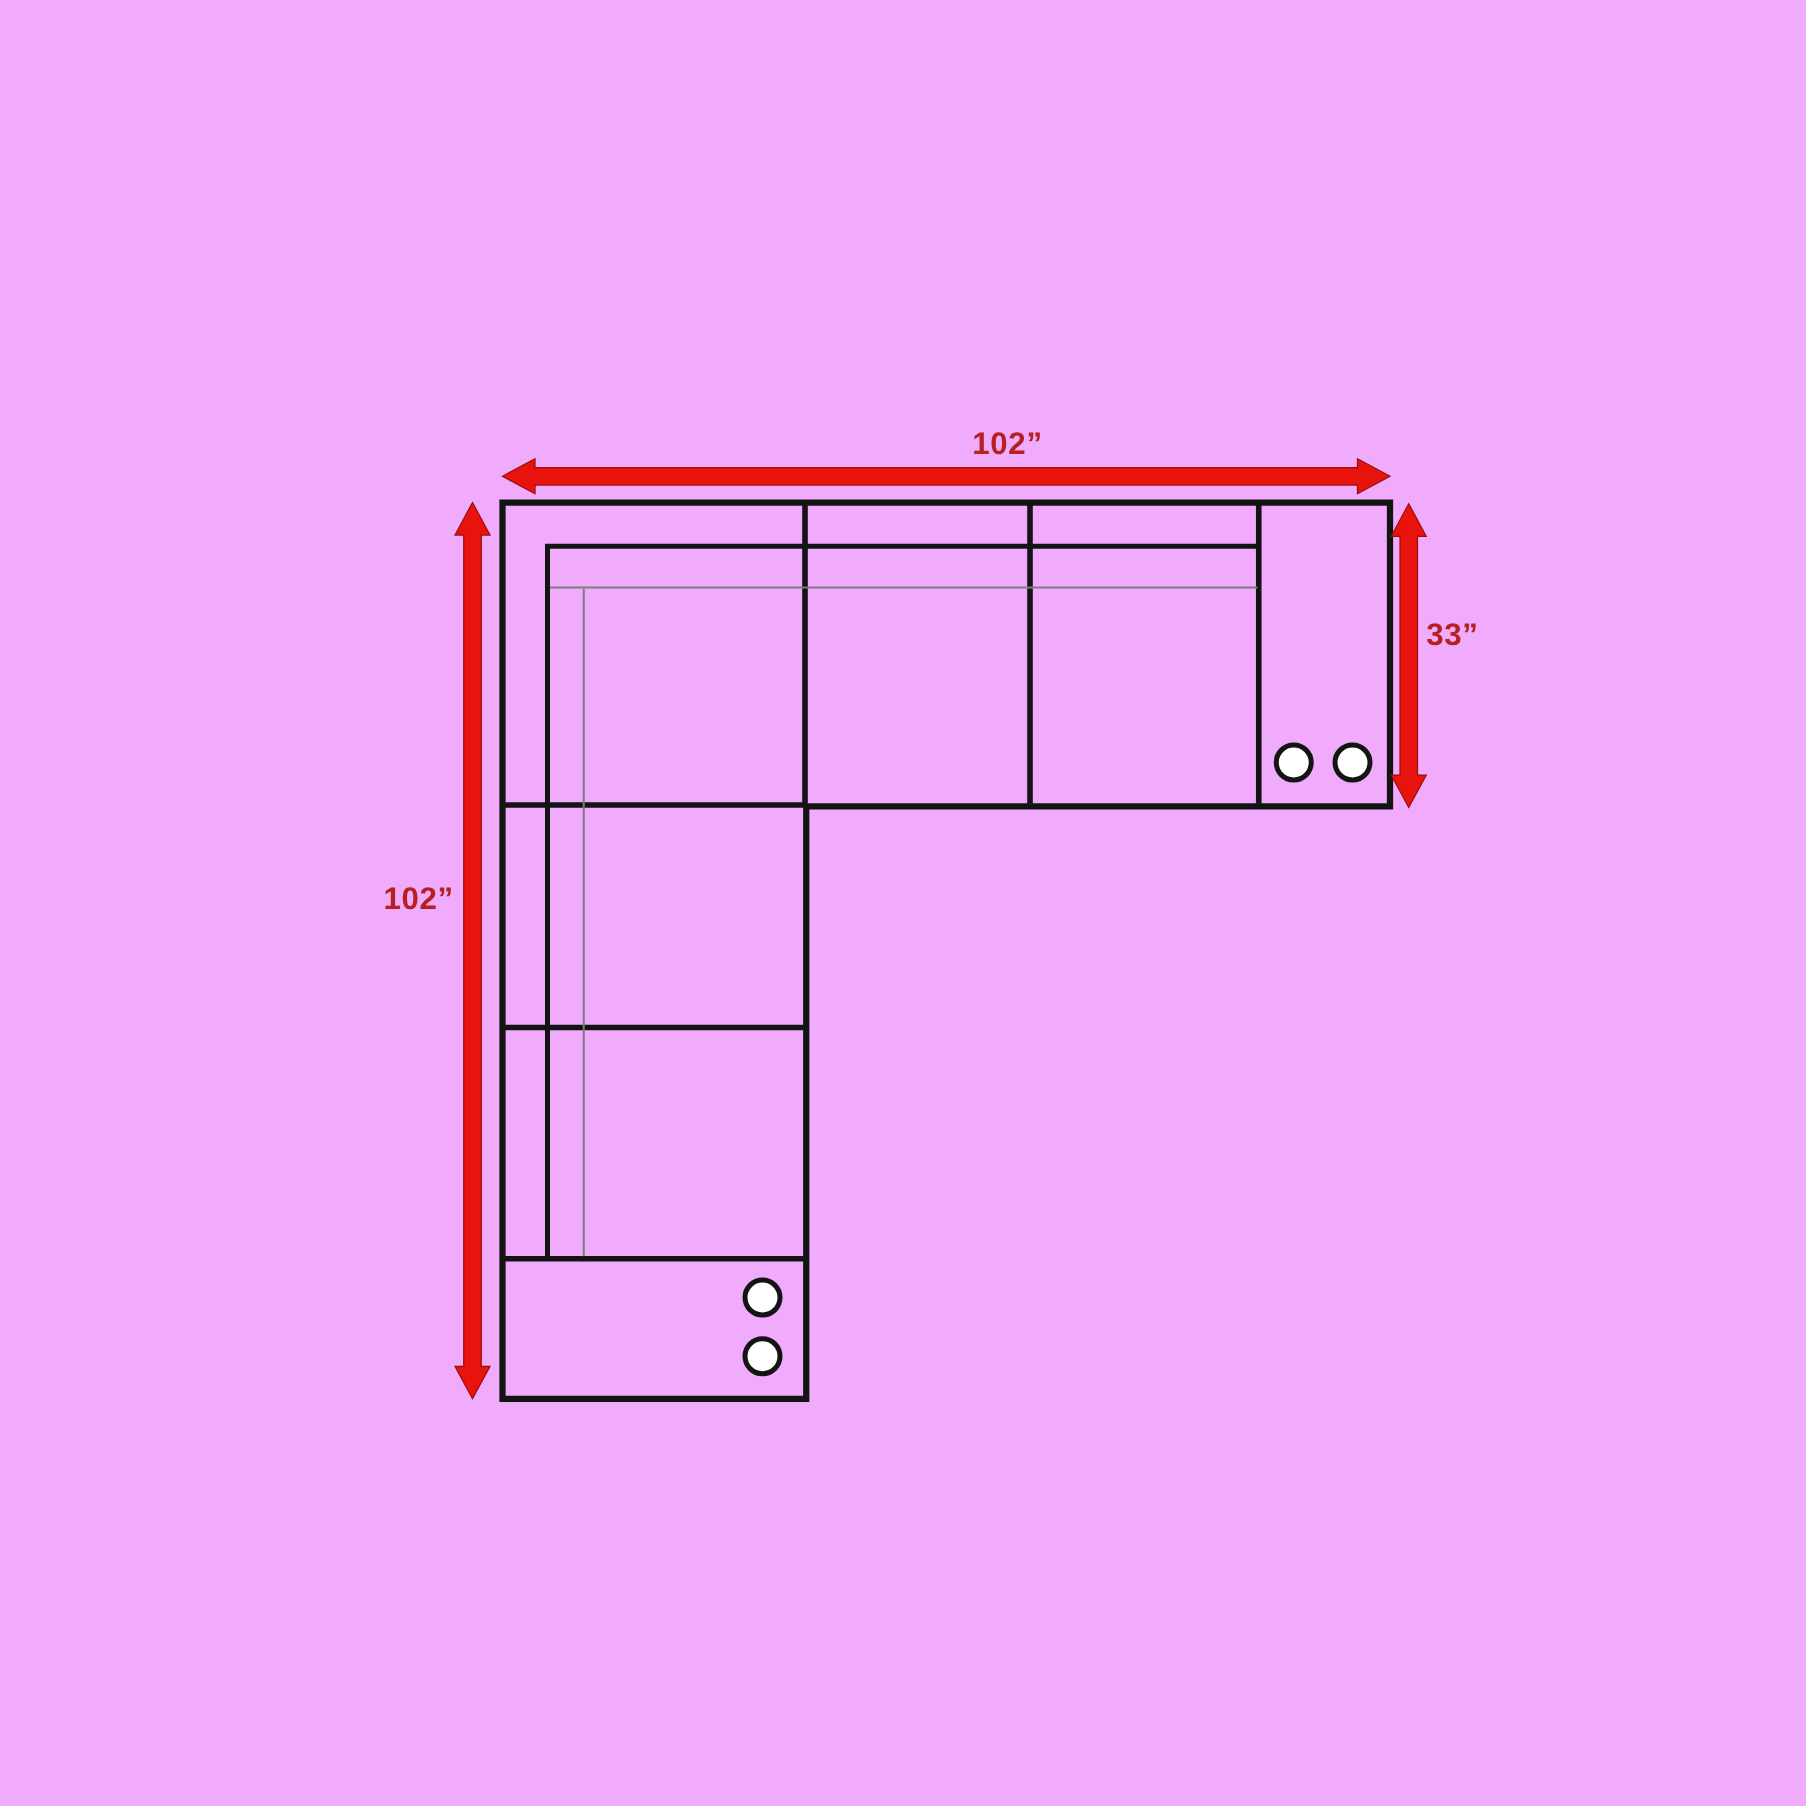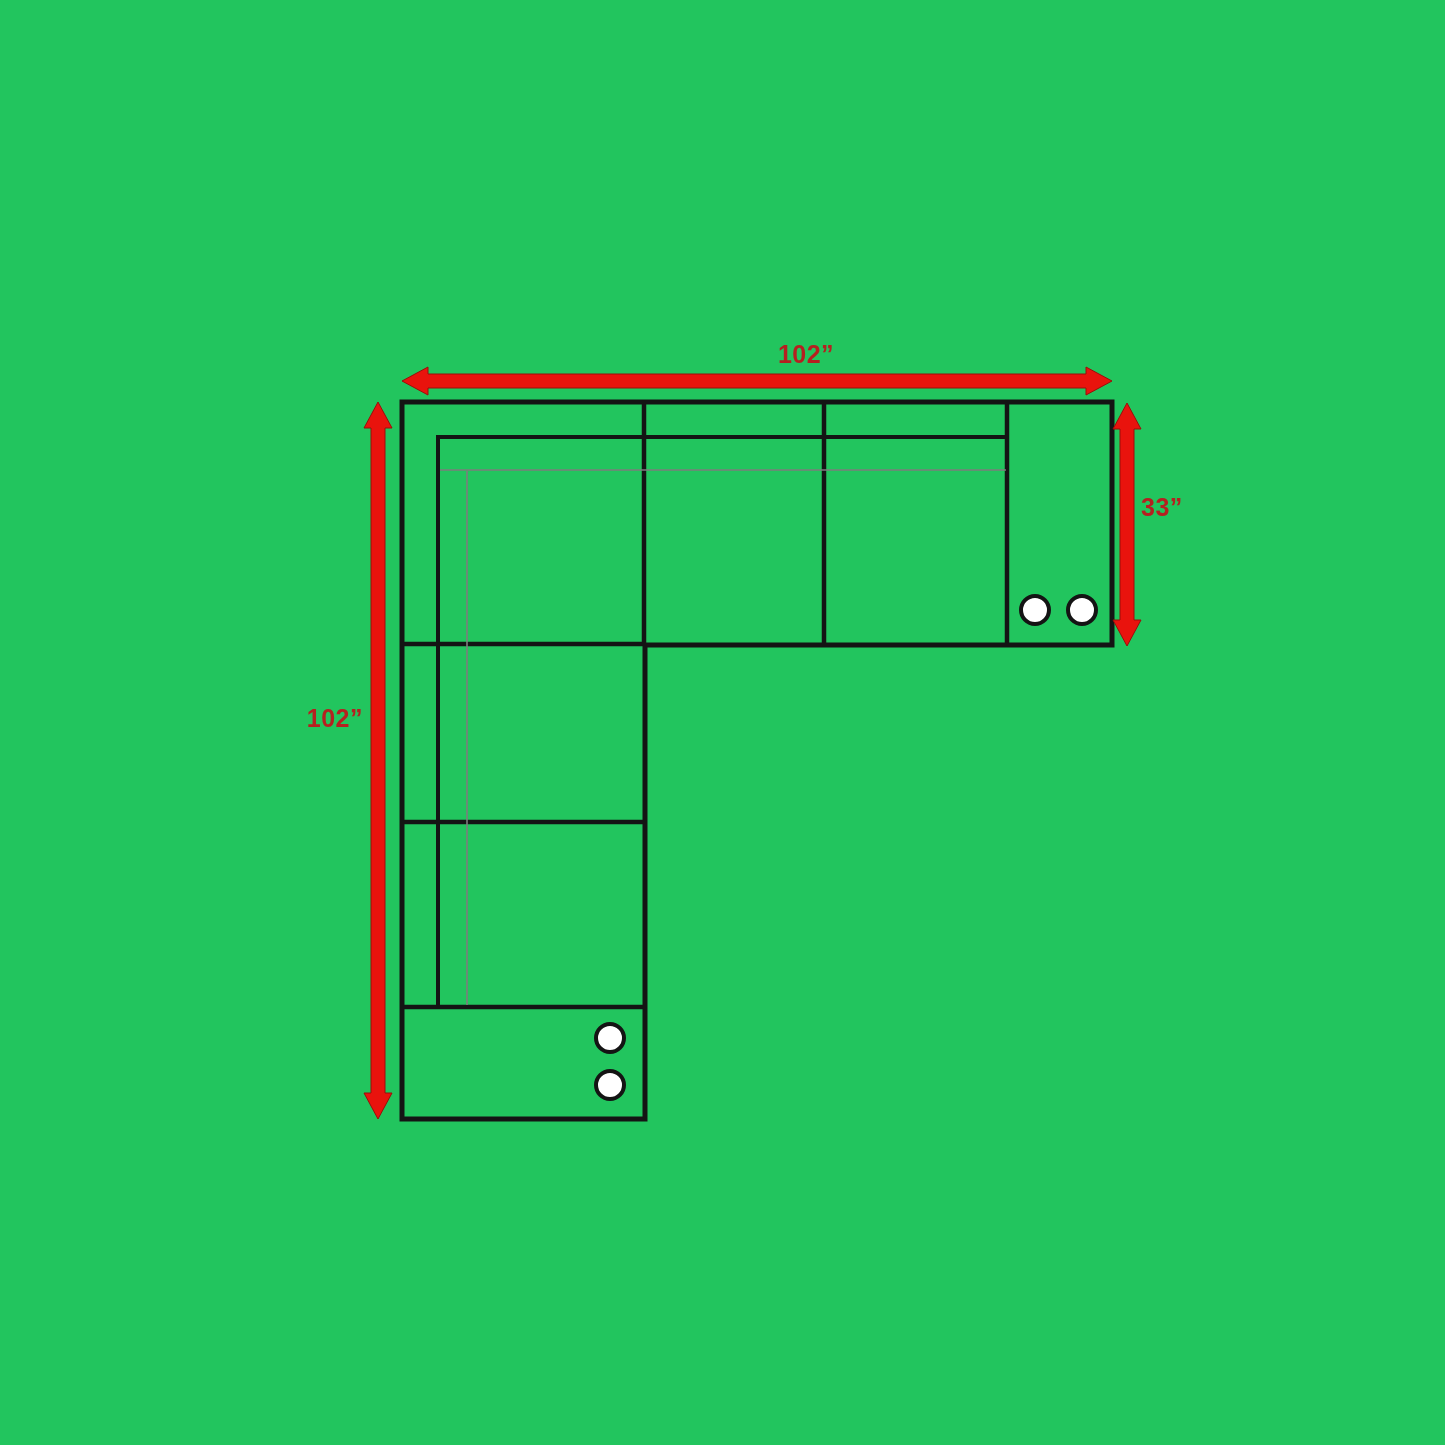--- a/index.html
+++ b/index.html
@@ -8,21 +8,21 @@
     background: #ffffff;
     width: 1445px;
     height: 1445px;
     overflow: hidden;
     font-family: "Liberation Sans", sans-serif;
   }
   .stage {
     position: relative;
     width: 1445px;
     height: 1445px;
-    background: #22c55e;
+    background: #f0abfc;
   }
   svg { display: block; }
   .dim-label {
     font-family: "Liberation Sans", sans-serif;
     font-weight: bold;
     font-size: 25px;
     letter-spacing: 0.5px;
   }
   .outline-stroke  { fill: none; stroke-linecap: butt; stroke-linejoin: miter; }
 </style>

